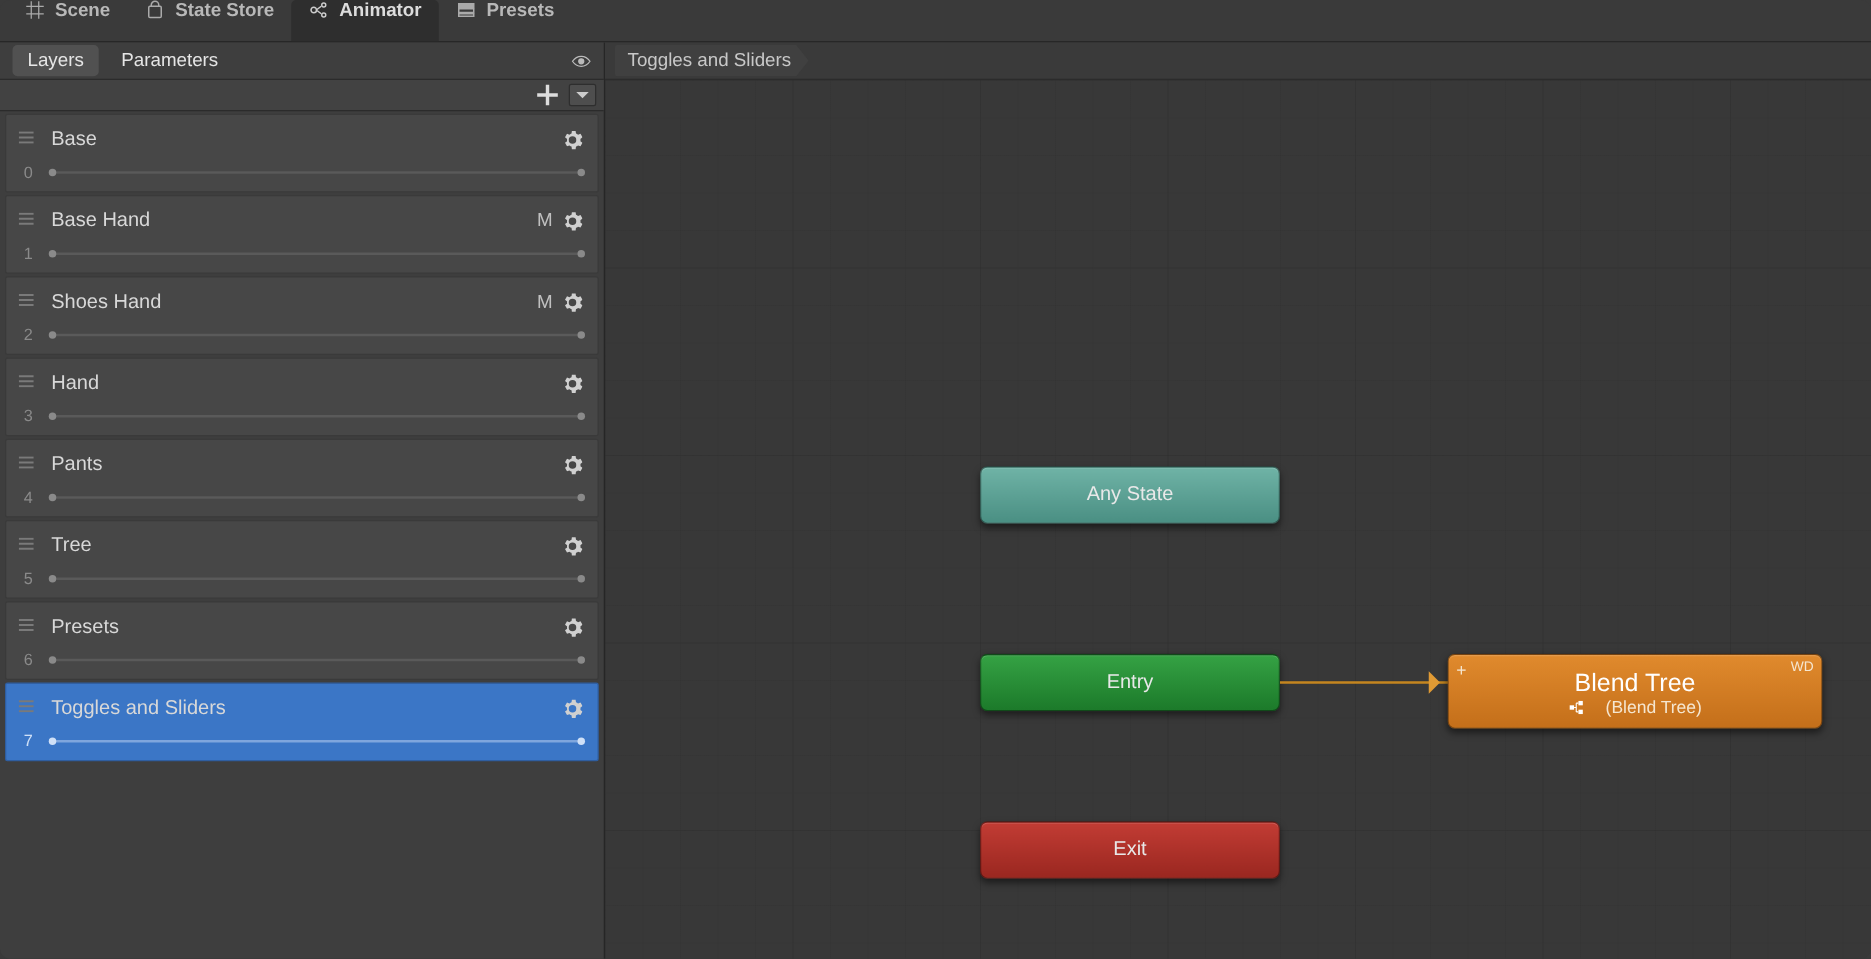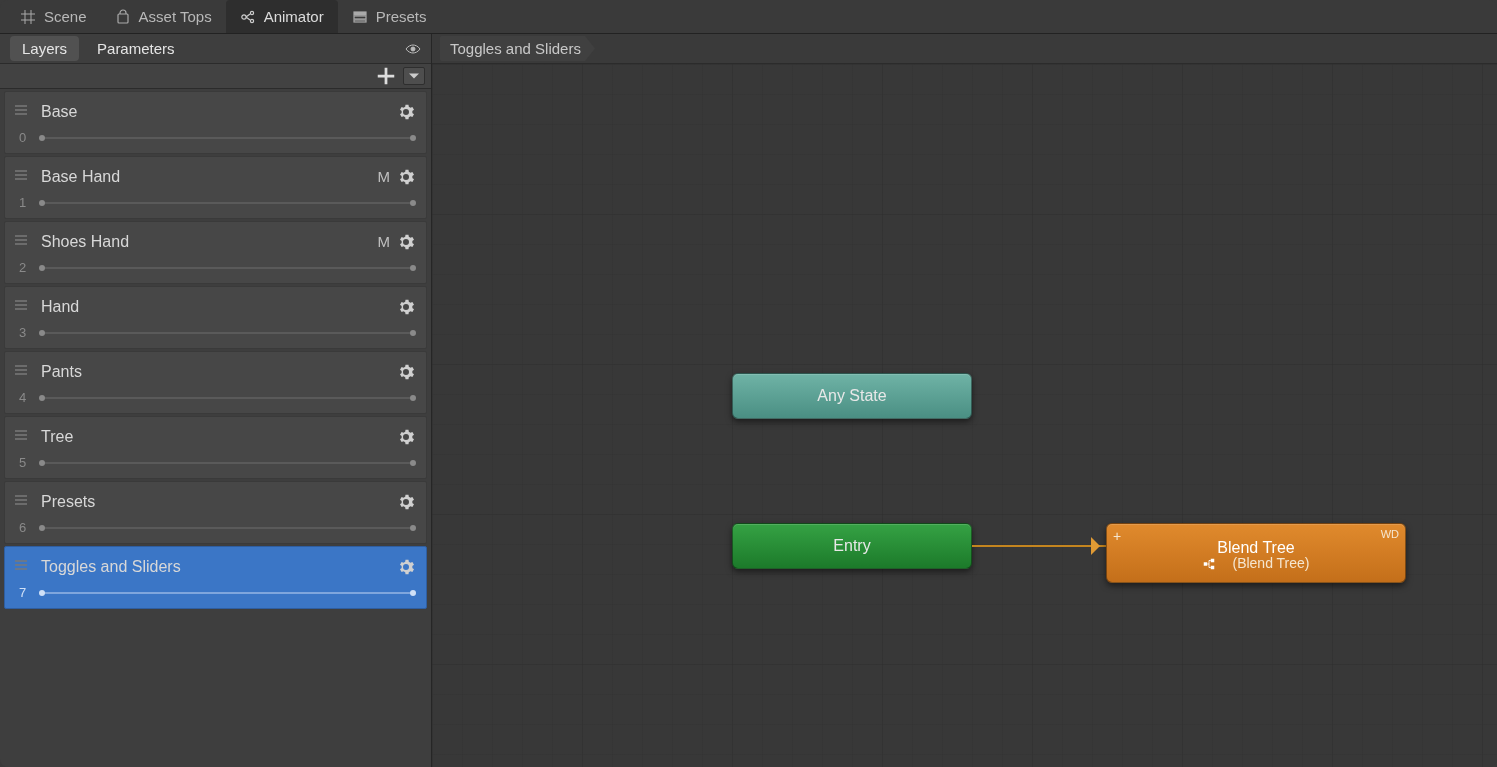--- a/index.html
+++ b/index.html
@@ -14,35 +14,36 @@
   }
   .tabbar {
     height: 34px;
     background: #3a3a3a;
     display: flex;
     align-items: stretch;
     padding-left: 6px;
     border-bottom: 1px solid #222;
   }
   .tab {
-    display: flex; align-items: center;
+    display: flex; 
     padding: 0 14px;
     color: #b8b8b8;
     font-size: 15px;
     gap: 8px;
     cursor: pointer;
     border-top-left-radius: 4px;
     border-top-right-radius: 4px;
+    font-weight: bold;
   }
   .tab.active { background: #2e2e2e; color: #dcdcdc; }
   .icon { width: 16px; height: 16px; display: inline-flex; align-items: center; justify-content: center; flex: none; }
   .icon svg { width: 16px; height: 16px; display: block; }
   .main { display: flex; height: calc(100% - 34px); }
   .sidebar {
-    width: 432px;
+    width: 484px;
     background: #3e3e3e;
     display: flex; flex-direction: column;
     border-right: 1px solid #262626;
   }
   .subtabs {
     height: 30px;
     display: flex; align-items: center;
     padding-left: 10px;
     border-bottom: 1px solid #2b2b2b;
   }
@@ -176,21 +177,21 @@
   .node.entry    { background: linear-gradient(#35a244, #1c7a2a); left: 300px; top: 459px; }
   .node.exit     { background: linear-gradient(#c23c34, #9a2720); left: 300px; top: 593px; }
   .node.blend {
     background: linear-gradient(#e08a2d, #c46f1a);
     left: 674px; top: 459px;
     width: 300px; height: 60px;
     flex-direction: column;
     gap: -2px;
     padding-top: 4px;
   }
-  .node.blend .title { font-size: 16px; color: #fff; line-height: 1.1; }
+  .node.blend .title { font-size: 20px; color: #fff; line-height: 1.1; }
   .node.blend .sub { font-size: 14px; color: #f5e6d0; display:flex; align-items:center; gap:16px; line-height:1.1; }
   .node.blend .wd {
     position: absolute; right: 6px; top: 4px;
     font-size: 11px; color: #f5e6d0;
   }
   .node.blend .plus {
     position: absolute; left: 6px; top: 4px;
     font-size: 14px; color: #f5e6d0;
   }
   .arrow {
@@ -221,21 +222,21 @@
     </span>
     <span>Scene</span>
   </div>
   <div class="tab">
     <span class="icon">
       <svg viewBox="0 0 16 16" stroke="#aaa" stroke-width="1.2" fill="none">
           <rect x="3" y="5" width="10" height="9" rx="1"></rect>
           <path d="M5 5V4a3 3 0 0 1 6 0v1"></path>
         </svg>
     </span>
-    <span>Asset Tops</span>
+    <span>State Store</span>
   </div>
   <div class="tab active">
     <span class="icon">
       <svg viewBox="0 0 16 16" stroke="#ccc" stroke-width="1.2" fill="none">
           <circle cx="4" cy="8" r="2.2"></circle>
           <circle cx="12" cy="4" r="1.6"></circle>
           <circle cx="12" cy="12" r="1.6"></circle>
           <path d="M6 8l4-3M6 8l4 3"></path>
         </svg>
     </span>
@@ -422,15 +423,18 @@
         <span class="sub">
           <svg width="14" height="14" viewBox="0 0 16 16" fill="#fff">
               <rect x="2" y="6" width="4" height="4"></rect>
               <rect x="10" y="2" width="4" height="4"></rect>
               <rect x="10" y="10" width="4" height="4"></rect>
               <path d="M6 8h2M8 4h2M8 12h2M8 4v8" stroke="#fff" stroke-width="1" fill="none"></path>
             </svg>
           <span>(Blend Tree)</span>
         </span>
       </div>
+      <div class="node exit">
+        <span>Exit</span>
+      </div>
     </div>
   </div>
 </div>
 
 </body></html>

